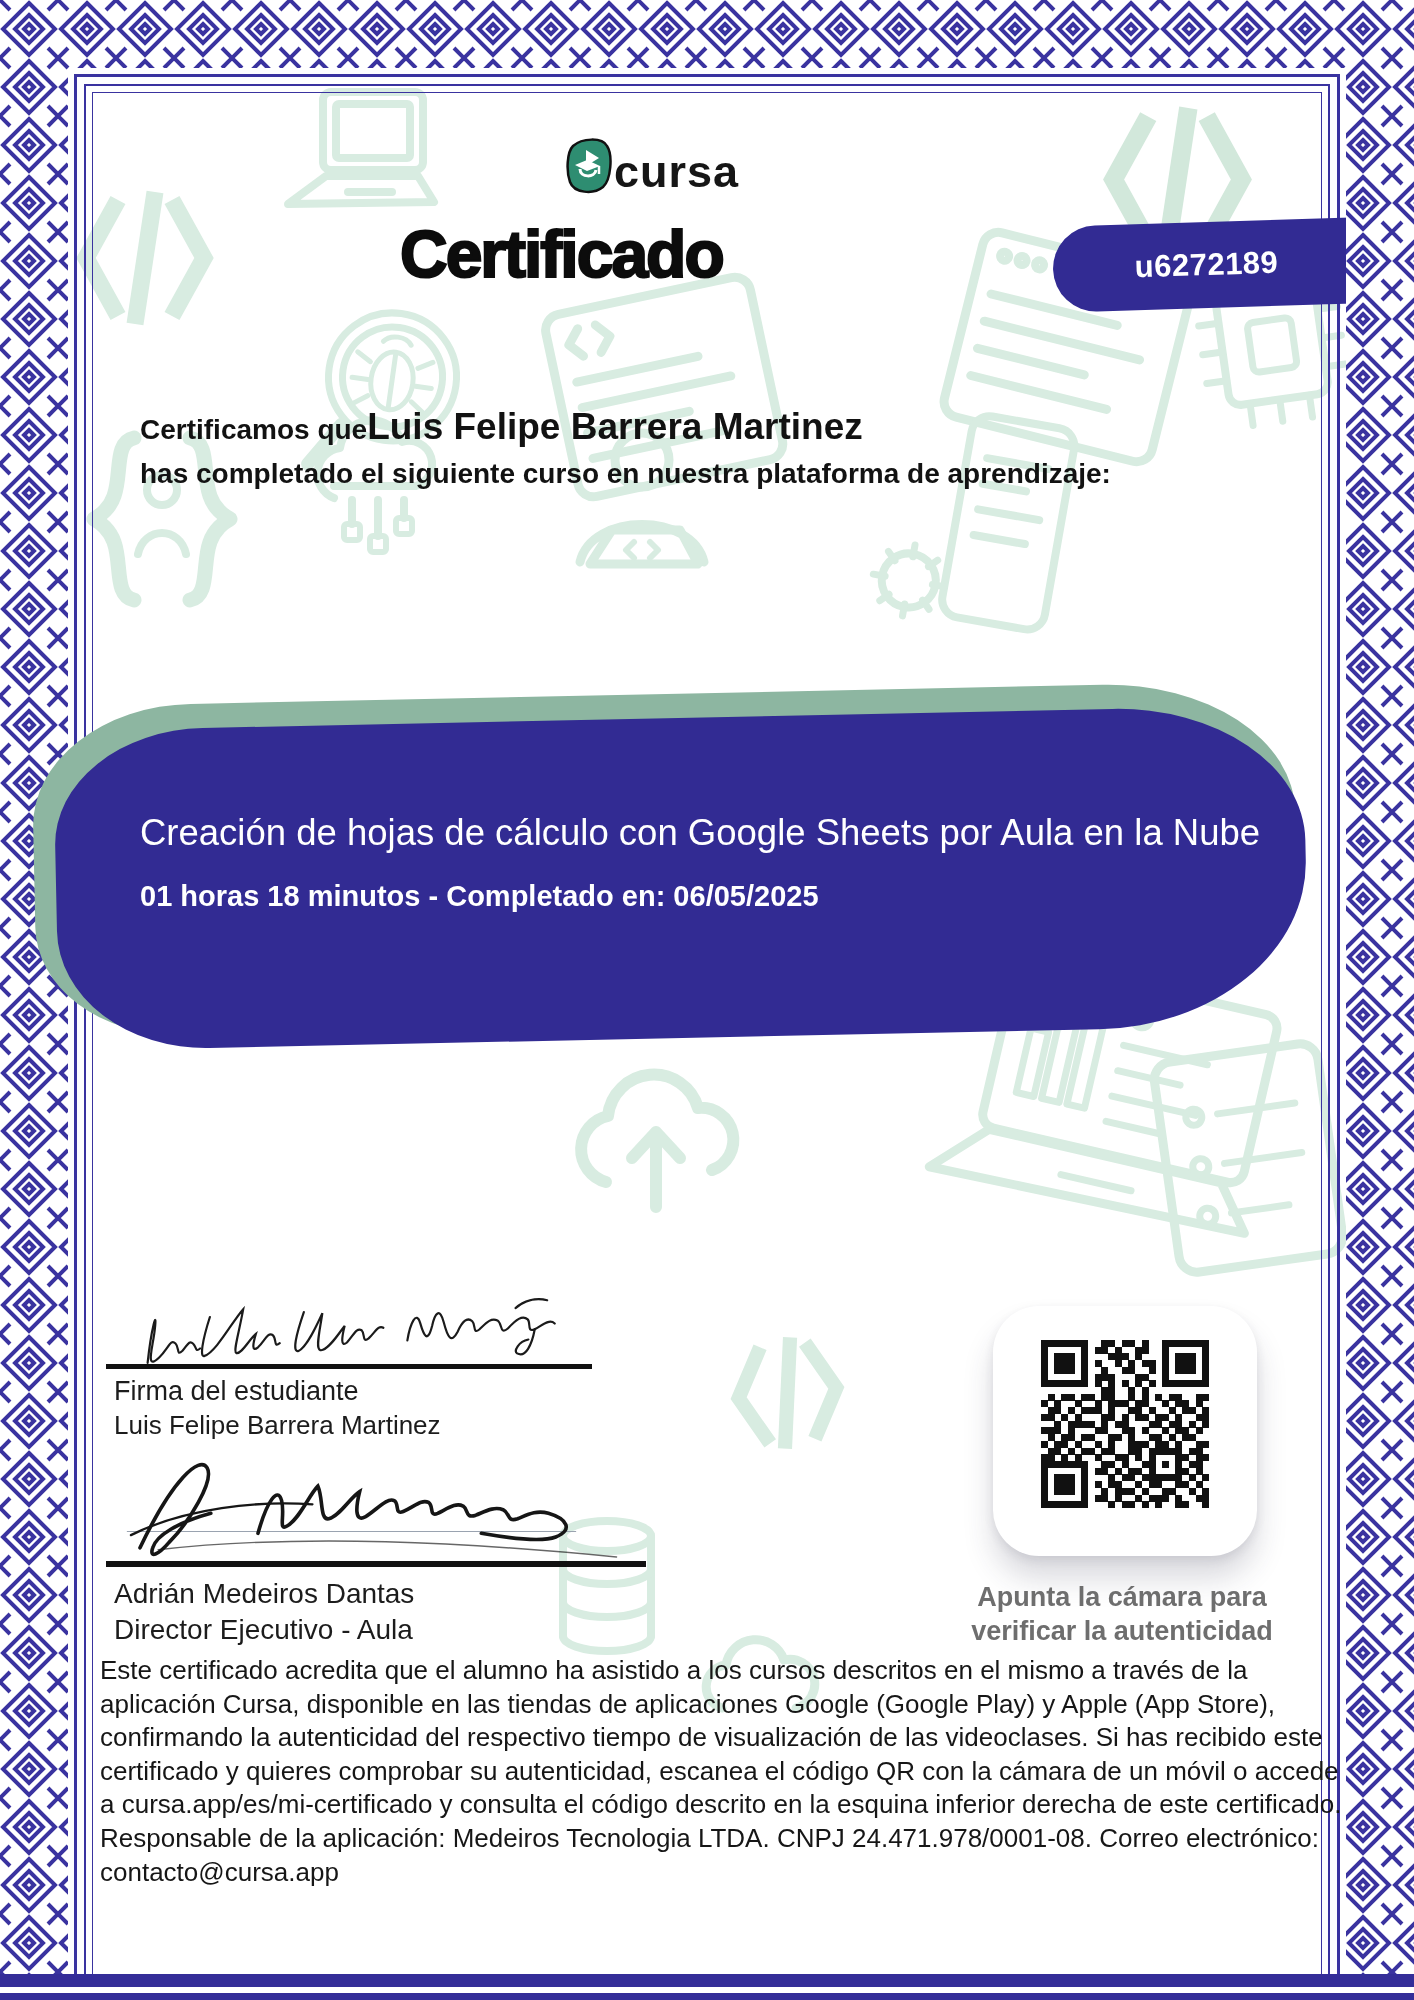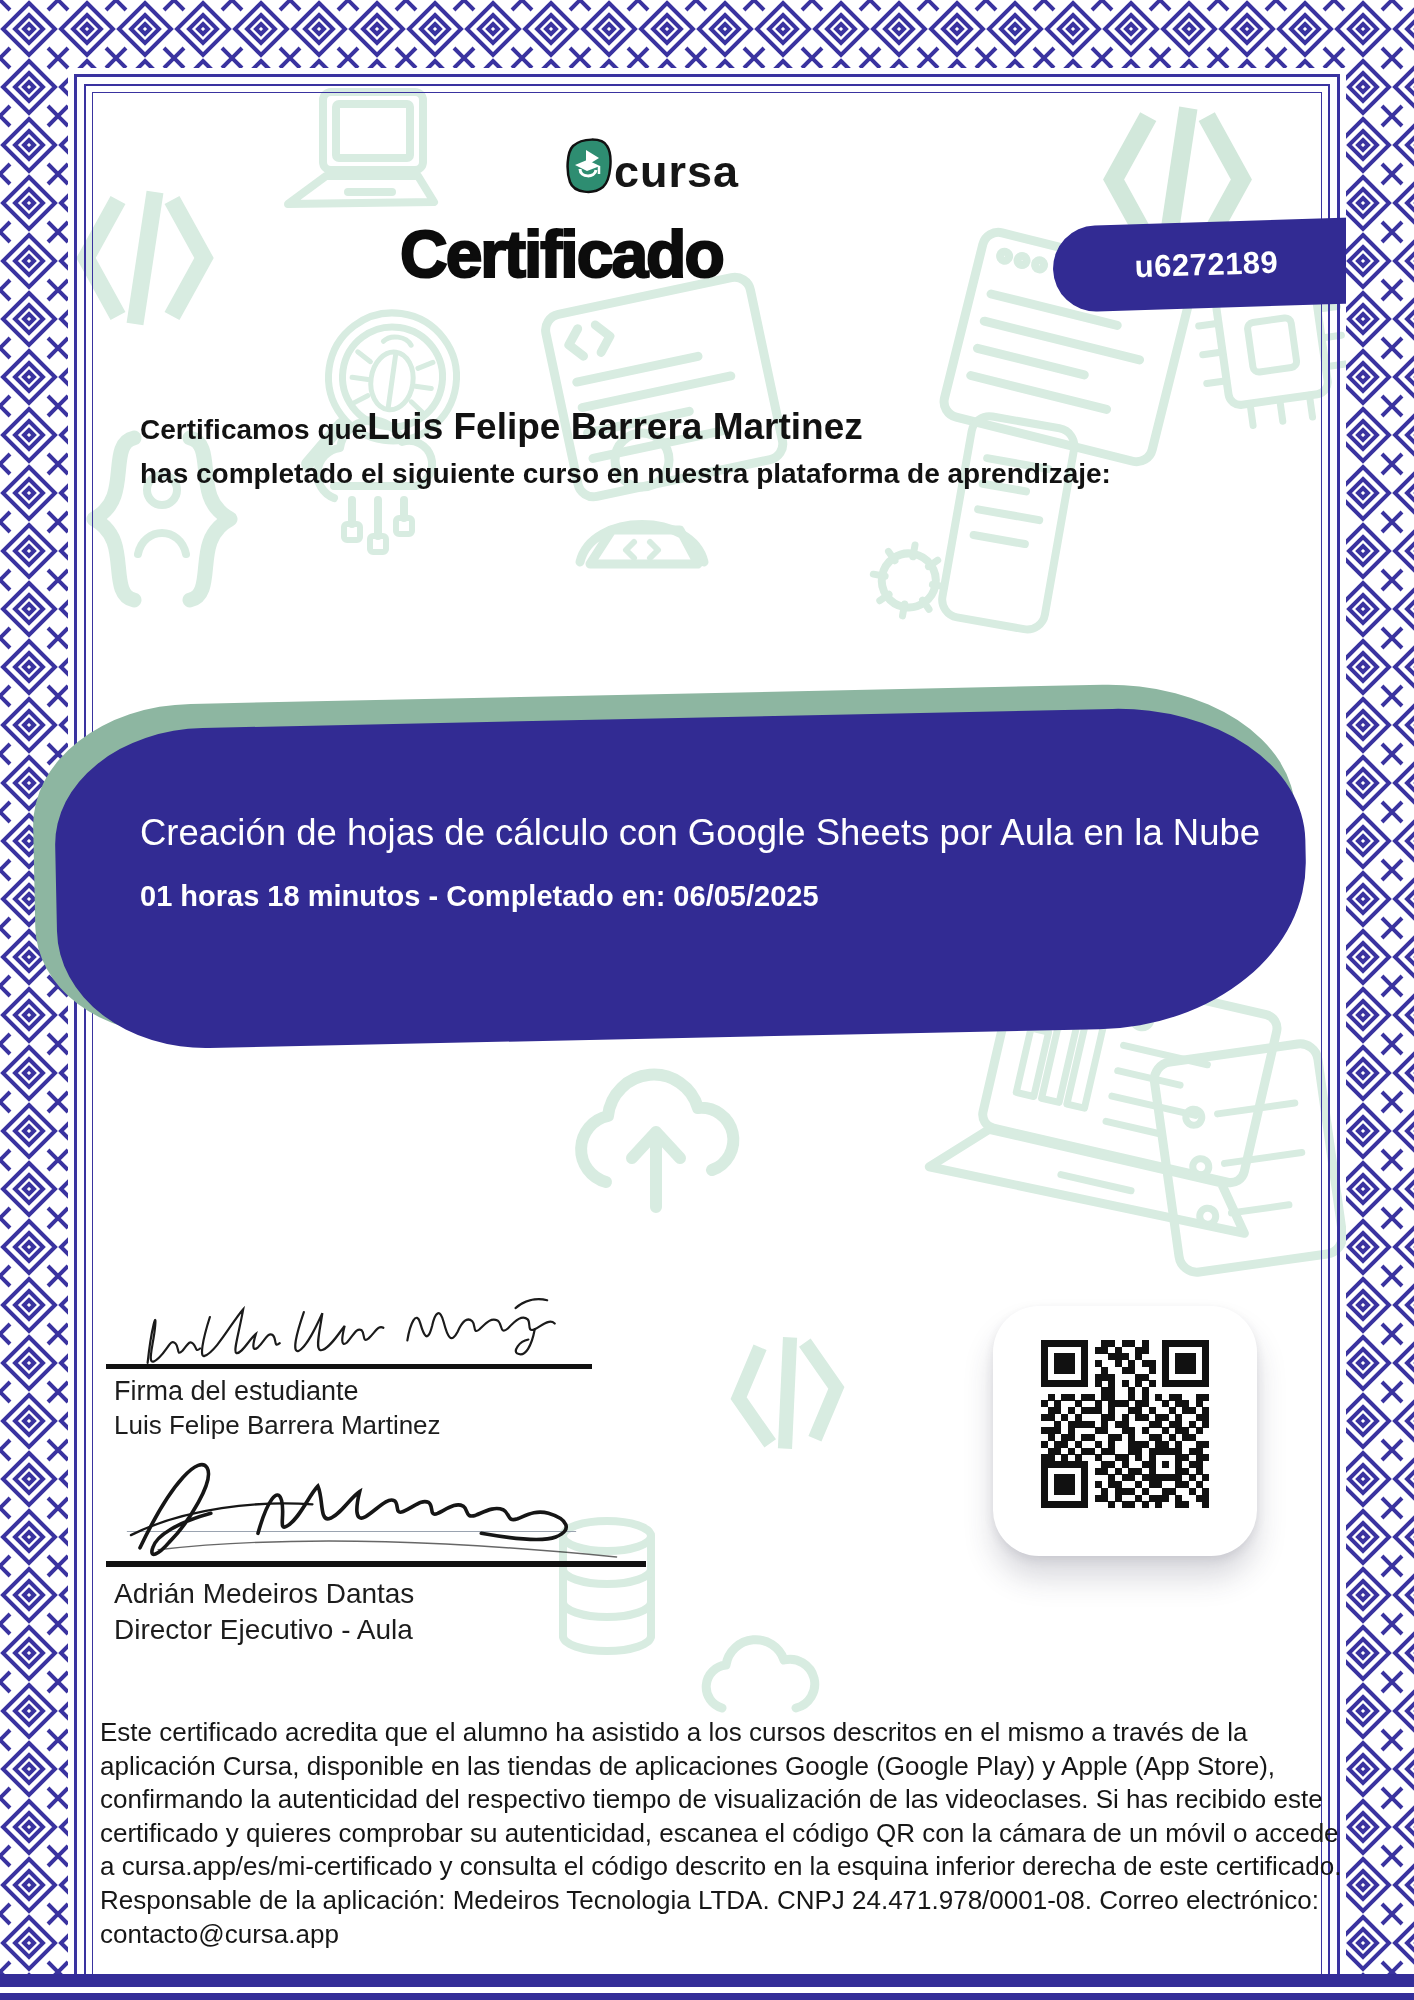--- a/index.html
+++ b/index.html
@@ -49,21 +49,21 @@
   .nam1{left:114px;top:1410px;font-size:26px;}
   .nam2{left:114px;top:1578px;font-size:28px;}
   .rol2{left:114px;top:1614px;font-size:28px;}
   
   .qr-card{left:993px;top:1306px;width:264px;height:250px;background:#ffffff;border-radius:46px;
            box-shadow:0 22px 30px rgba(45,45,70,.18), 0 4px 10px rgba(45,45,70,.10);z-index:6;}
   .qr-code{left:1041px;top:1340px;z-index:6;}
   .qr-caption{left:952px;top:1580px;width:340px;text-align:center;font-size:27px;font-weight:700;
               color:#6e6e6e;line-height:34px;z-index:6;}
   
-  .footer{left:100px;top:1716px;width:1252px;font-size:26px;line-height:33.6px;color:#161616;z-index:6;}
+  .footer{left:100px;top:1654px;width:1252px;font-size:26px;line-height:33.6px;color:#161616;z-index:6;}
 </style>
 </head>
 <body>
 
 <div class="page">
 
   <svg class="abs wm" style="left:268px;top:86px" width="200" height="130" viewBox="0 0 200 130" fill="none" stroke="#d8ece1" stroke-width="8" stroke-linejoin="round" stroke-linecap="round">
     <rect x="55" y="6" width="100" height="78" rx="8"></rect>
       <rect x="68" y="18" width="74" height="54" rx="3"></rect>
     <path d="M20,118 L58,90 H150 L166,116 Z"></path>
@@ -591,19 +591,23 @@
         <rect x="10" y="24" width="1.04" height="1.04"></rect>
         <rect x="12" y="24" width="1.04" height="1.04"></rect>
         <rect x="13" y="24" width="1.04" height="1.04"></rect>
         <rect x="15" y="24" width="1.04" height="1.04"></rect>
         <rect x="17" y="24" width="1.04" height="1.04"></rect>
         <rect x="20" y="24" width="1.04" height="1.04"></rect>
         <rect x="21" y="24" width="1.04" height="1.04"></rect>
         <rect x="24" y="24" width="1.04" height="1.04"></rect>
       </g>
   </svg>
+  <div class="abs qr-caption">
+    <div>Apunta la cámara para</div>
+    <div>verificar la autenticidad</div>
+  </div>
 
   <div class="abs footer">Este certificado acredita que el alumno ha asistido a los cursos descritos en el mismo a través de la aplicación Cursa, disponible en las tiendas de aplicaciones Google (Google Play) y Apple (App Store), confirmando la autenticidad del respectivo tiempo de visualización de las videoclases. Si has recibido este certificado y quieres comprobar su autenticidad, escanea el código QR con la cámara de un móvil o accede a cursa.app/es/mi-certificado y consulta el código descrito en la esquina inferior derecha de este certificado. Responsable de la aplicación: Medeiros Tecnologia LTDA. CNPJ 24.471.978/0001-08. Correo electrónico: contacto@cursa.app</div>
 
   <div class="abs band b1"></div>
   <div class="abs band b2"></div>
 
 </div>
 
 </body></html>

